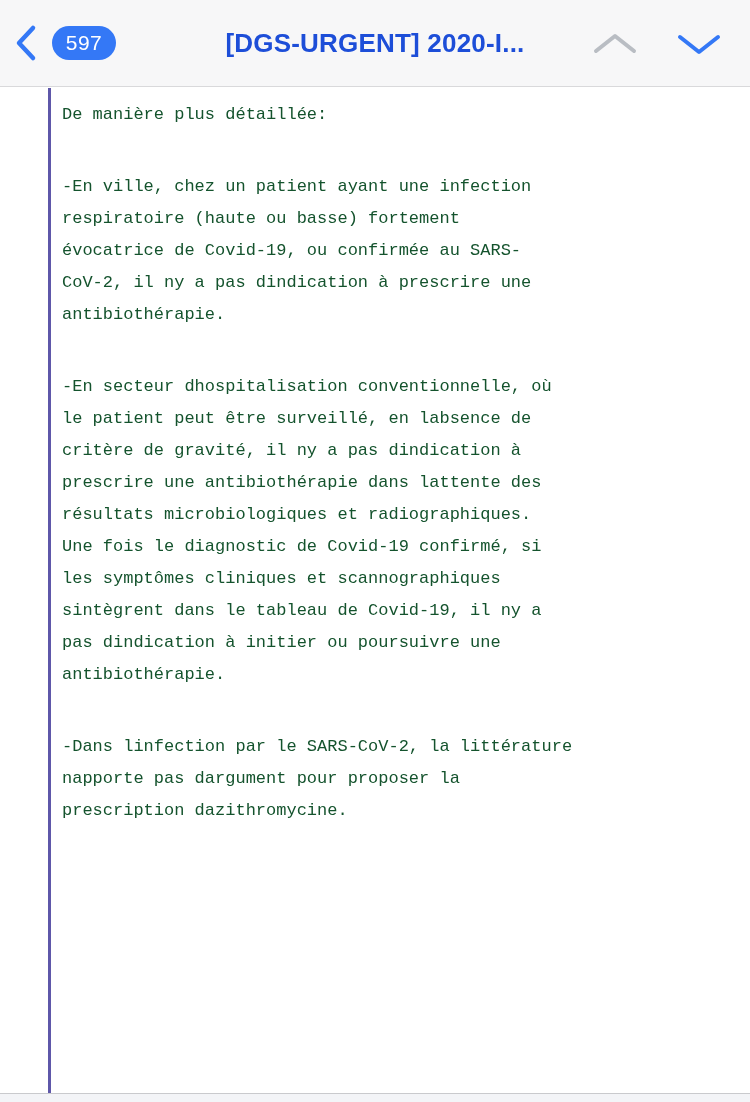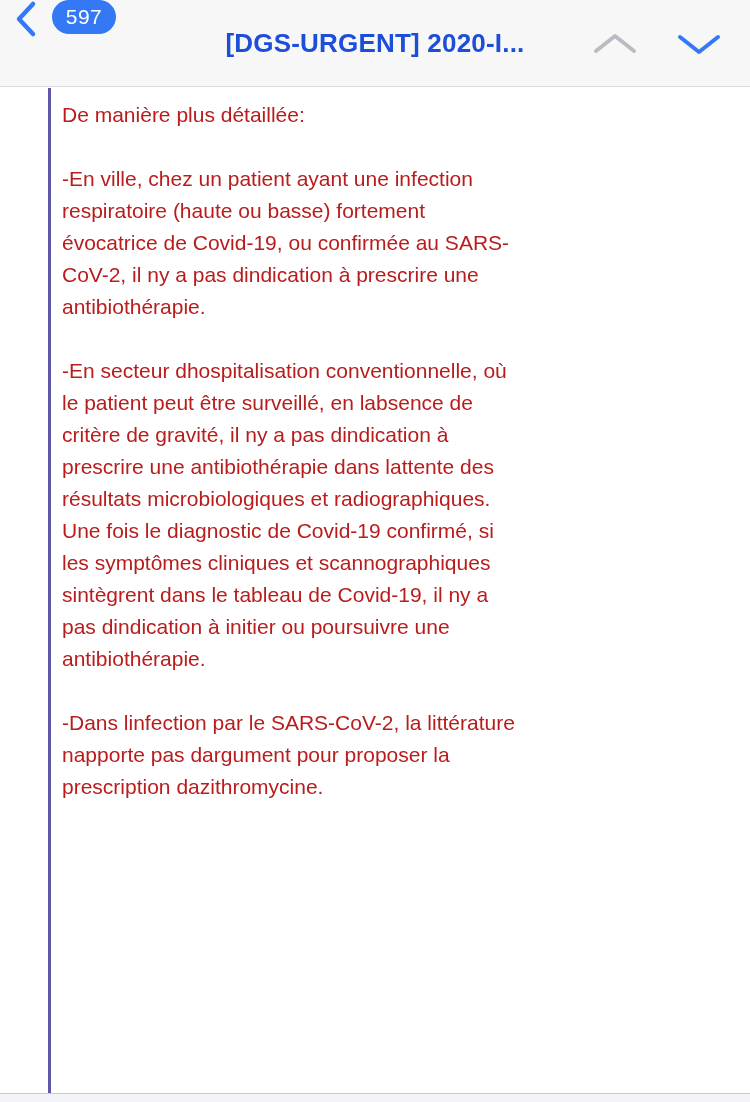--- a/index.html
+++ b/index.html
@@ -7,21 +7,21 @@
   body { font-family: "Liberation Sans", sans-serif; position: relative; }
 
   
   .navbar {
     position: absolute; top: 0; left: 0; width: 750px; height: 87px;
     background: #f7f7f8;
     border-bottom: 1px solid #d9d9db;
   }
   .back-group {
     position: absolute; left: 14px; top: 0; height: 86px;
-    display: flex; gap: 14px;
+    display: flex; align-items: center; gap: 14px;
     cursor: pointer;
   }
   .back-chevron { display: block; }
   .unread-badge {
     background: #3478F6; color: #ffffff;
     font-size: 21px; font-weight: 500;
     height: 34px; min-width: 64px; padding: 0 13px;
     border-radius: 17px;
     display: flex; align-items: center; justify-content: center;
     letter-spacing: 0.5px;
@@ -42,26 +42,26 @@
     position: absolute; top: 88px; left: 0; width: 750px; height: 1005px;
     background: #ffffff; overflow: hidden;
   }
   .quote-block {
     margin-left: 48px;
     border-left: 3px solid #5e57a9;
     padding: 11px 14px 0 11px;
     height: 100%;
   }
   .para {
-    font-family: Liberation Sans, sans-serif;
-    font-size: 21px; line-height: 32px;
-    color: #b91c1c;
+    font-family: Liberation Mono, monospace;
+    font-size: 17px; line-height: 32px;
+    color: #14532d;
     white-space: pre-line;
   }
-  .para + .para { margin-top: 32px; }
+  .para + .para { margin-top: 40px; }
 
   
   .toolbar-edge {
     position: absolute; bottom: 0; left: 0; width: 750px; height: 9px;
     background: #f3f4f7;
     border-top: 1px solid #c9cacd;
   }
 </style>
 </head>
 <body>

